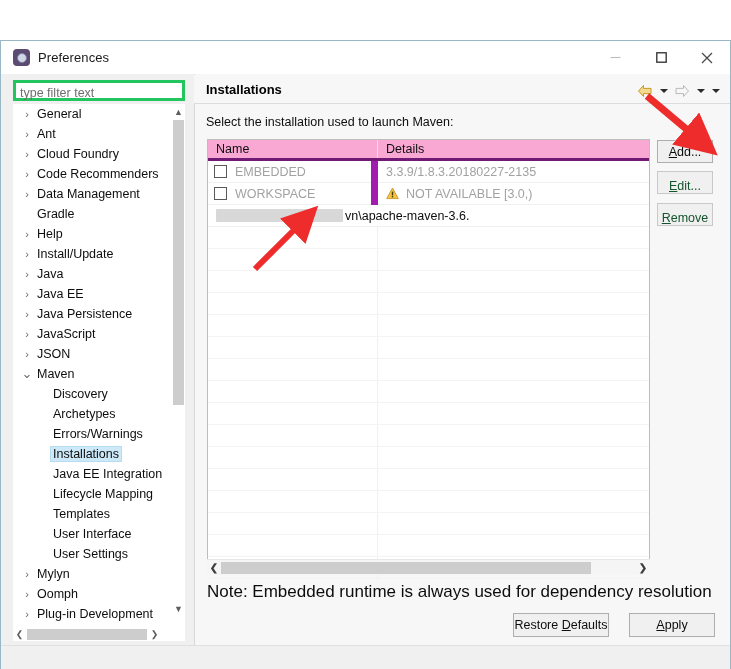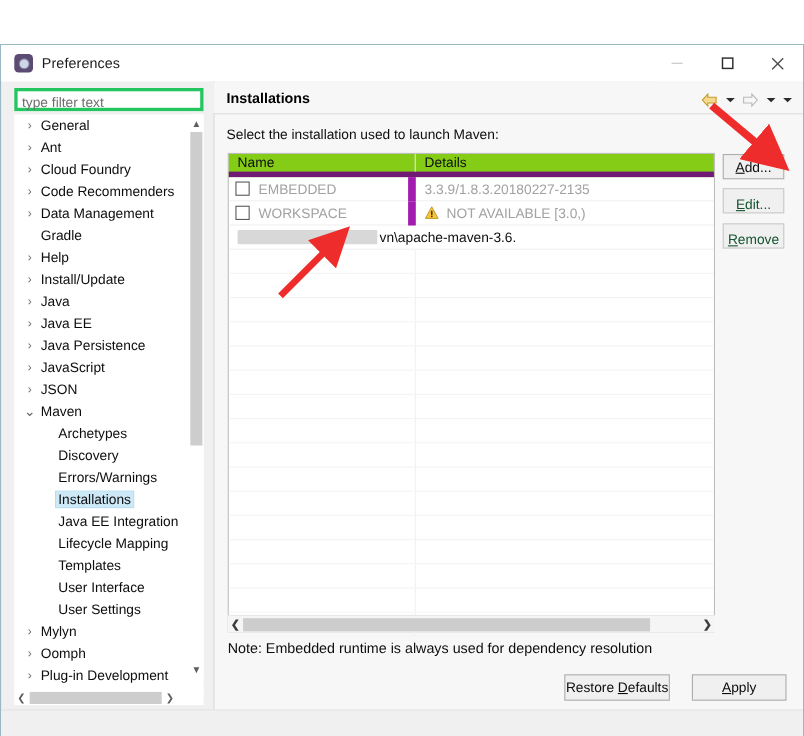--- a/index.html
+++ b/index.html
@@ -176,22 +176,22 @@
 
   
   .table-outer {
     position: absolute; left: 206px; top: 98px;
     width: 443px; height: 436px;
     background: #ffffff;
     border: 1px solid #bdbdbd;
   }
   .thead {
     display: flex; height: 21px;
-    border-bottom: 5px solid #701a75;
-    background: #84cc16;
+    border-bottom: 3px solid #701a75;
+    background: #f9a8d4;
   }
   .th {
     font-size: 12.5px; color: #0d0d0d;
     display: flex; align-items: center;
     padding-left: 8px;
   }
   .th.name { width: 170px; border-right: 1px solid #e3e3e3; }
   .th.details { flex: 1; }
   .trow {
     display: flex; height: 22px;
@@ -272,21 +272,21 @@
     display: flex; align-items: center; justify-content: center;
     color: #0d0d0d;
   }
   .side-btn.disabled {
     color: #14532d; border-color: #c9c9c9; background: #f0f0f0; align-items: flex-end;
   }
   .side-btn .u { text-decoration: underline; }
 
   .note {
     position: absolute; left: 206px; top: 541px;
-    font-size: 13px; color: #0d0d0d;
+    font-size: 17px; color: #0d0d0d;
   }
 
   .bottom-btn {
     position: absolute;
     height: 24px;
     font-size: 12.5px;
     border: 1px solid #adadad;
     background: #f0f0f0;
     display: flex; align-items: center; justify-content: center;
     color: #0d0d0d;
@@ -396,24 +396,24 @@
       </div>
       <div class="tree-item lvl1">
         <span class="twisty">›</span>
         <span class="tlabel">JSON</span>
       </div>
       <div class="tree-item lvl1">
         <span class="twisty" style="font-size: 13px; line-height: 8px;">⌄</span>
         <span class="tlabel">Maven</span>
       </div>
       <div class="tree-item lvl2 noarrow">
+        <span class="tlabel">Discovery</span>
+      </div>
+      <div class="tree-item lvl2 noarrow">
         <span class="tlabel">Archetypes</span>
-      </div>
-      <div class="tree-item lvl2 noarrow">
-        <span class="tlabel">Discovery</span>
       </div>
       <div class="tree-item lvl2 noarrow">
         <span class="tlabel">Errors/Warnings</span>
       </div>
       <div class="tree-item lvl2 noarrow selected">
         <span class="tlabel">Installations</span>
       </div>
       <div class="tree-item lvl2 noarrow">
         <span class="tlabel">Java EE Integration</span>
       </div>

